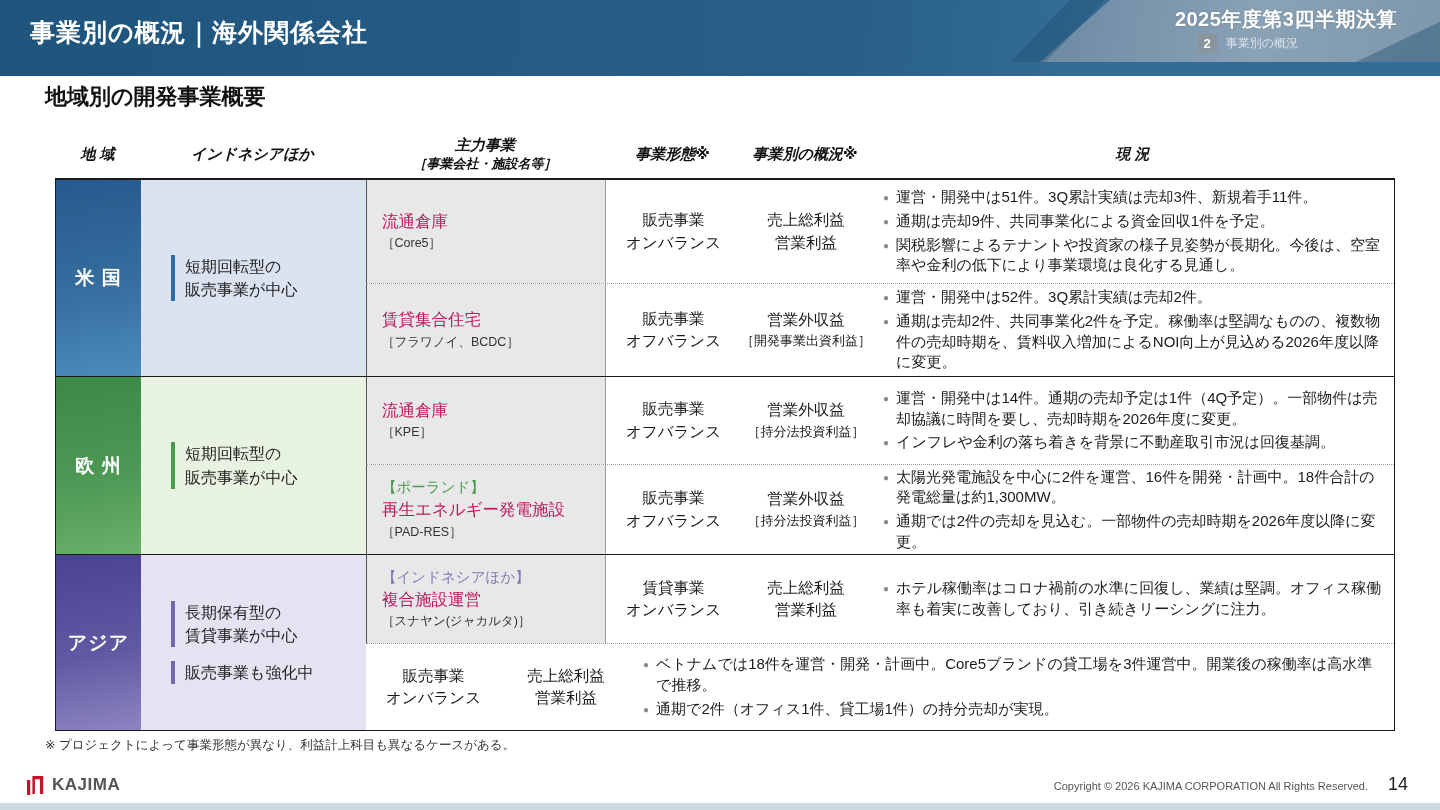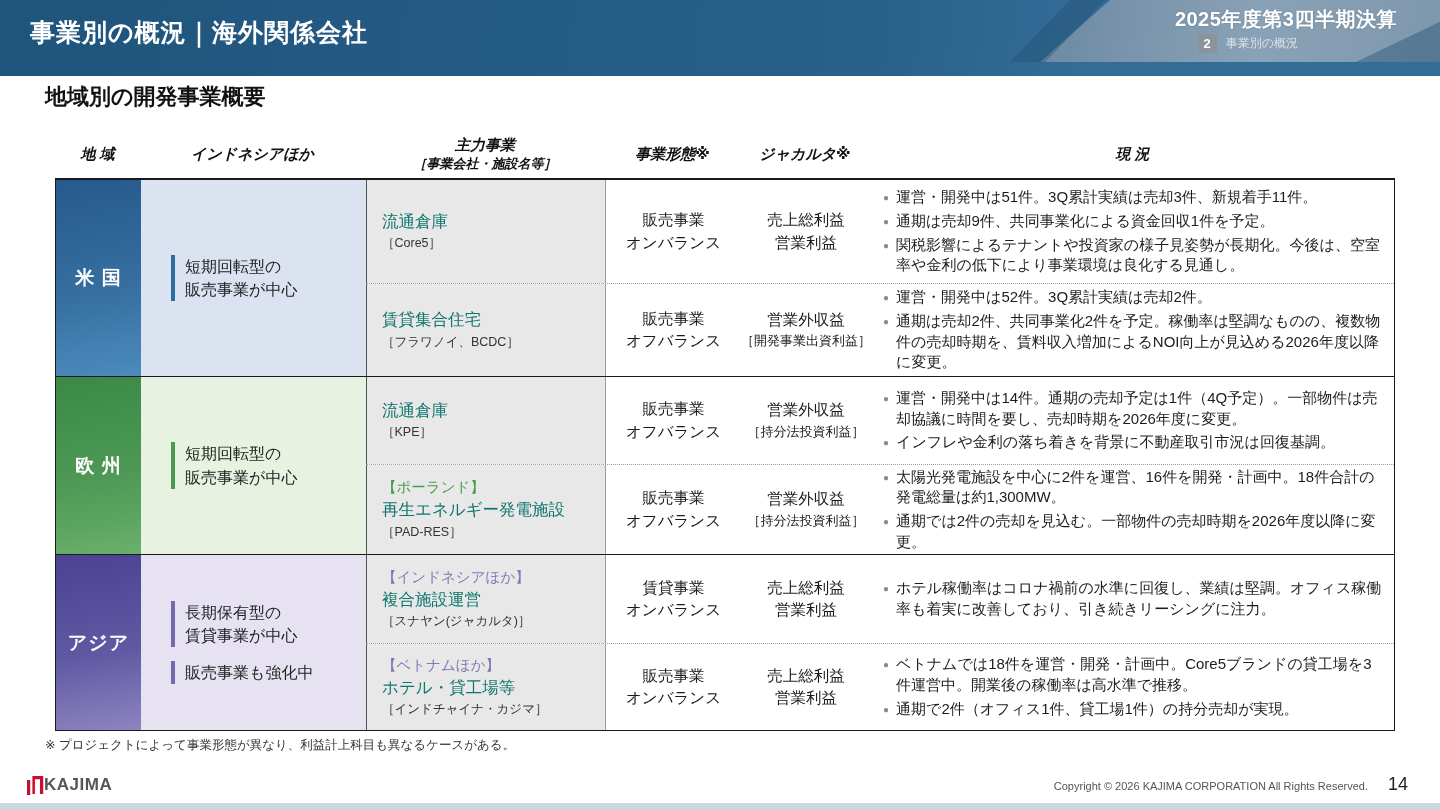--- a/index.html
+++ b/index.html
@@ -100,21 +100,21 @@
   .subrow + .subrow { border-top:1px dotted #9a9a9a; }
 
   .biz-cell {
     width:240px; flex:none; background:#e8e8e8;
     border-left:1px solid #555; border-right:1px solid #999;
     display:flex; flex-direction:column; justify-content:center; padding:8px 8px 8px 15px;
   }
   .biz-tag  { font-size:14.5px; margin-bottom:2px; }
   .tag-eu   { color:#4a9b4f; }
   .tag-asia { color:#8377b8; }
-  .biz-name { font-size:16.5px; color:#0f766e; line-height:1.3; }
+  .biz-name { font-size:16.5px; color:#be185d; line-height:1.3; }
   .biz-sub  { font-size:12.5px; color:#333; margin-top:3px; }
 
   .form-cell, .profit-cell {
     flex:none; display:flex; flex-direction:column; justify-content:center;
     text-align:center; font-size:15.5px; color:#1a1a1a; line-height:1.45;
   }
   .form-cell { width:135px; }
   .profit-cell { width:130px; }
   .profit-sub { font-size:13px; margin-top:1px; }
 
@@ -131,21 +131,21 @@
   .h-eu1{height:87px}  .h-eu2{height:90px}
   .h-as1{height:88px}  .h-as2{height:87px}
 
   
   .footnote {
     position:absolute; left:45px; top:737px;
     font-size:12.5px; color:#333;
   }
   .footer-logo {
     position:absolute; left:27px; top:775px;
-    display:flex; align-items:center; gap:0;
+    display:flex; align-items:center; gap:8px;
   }
   .logo-text { font-size:17px; font-weight:bold; color:#55565a; letter-spacing:0.5px; }
   .copyright {
     position:absolute; right:72px; top:780px;
     font-size:11px; color:#555;
   }
   .page-number {
     position:absolute; right:32px; top:774px;
     font-size:18px; color:#222;
   }
@@ -174,21 +174,21 @@
 <div class="table-wrap">
 
   <div class="thead">
     <div class="th col-region">地 域</div>
     <div class="th col-trait">インドネシアほか</div>
     <div class="th col-biz">
       <span>主力事業</span>
       <span class="sub">［事業会社・施設名等］</span>
     </div>
     <div class="th col-form">事業形態※</div>
-    <div class="th col-profit">ジャカルタ※</div>
+    <div class="th col-profit">事業別の概況※</div>
     <div class="th col-status">現 況</div>
   </div>
 
   <div class="tbody">
 
     <div class="group">
       <div class="region-cell region-us">米 国</div>
       <div class="trait-cell trait-us">
         <div class="trait-item">
           <span class="trait-bar bar-us"></span>
@@ -333,25 +333,20 @@
 営業利益</div>
           </div>
           <div class="status-cell">
             <div class="bullet">
                 <span class="dot">●</span>
                 <span class="txt">ホテル稼働率はコロナ禍前の水準に回復し、業績は堅調。オフィス稼働率も着実に改善しており、引き続きリーシングに注力。</span>
               </div>
           </div>
         </div>
         <div class="subrow h-as2">
-          <div class="biz-cell">
-            <div class="biz-tag tag-asia">【ベトナムほか】</div>
-            <div class="biz-name">ホテル・貸工場等</div>
-            <div class="biz-sub">［インドチャイナ・カジマ］</div>
-          </div>
           <div class="form-cell pre">販売事業
 オンバランス</div>
           <div class="profit-cell">
             <div class="pre">売上総利益
 営業利益</div>
           </div>
           <div class="status-cell">
             <div class="bullet">
                 <span class="dot">●</span>
                 <span class="txt">ベトナムでは18件を運営・開発・計画中。Core5ブランドの貸工場を3件運営中。開業後の稼働率は高水準で推移。</span>

